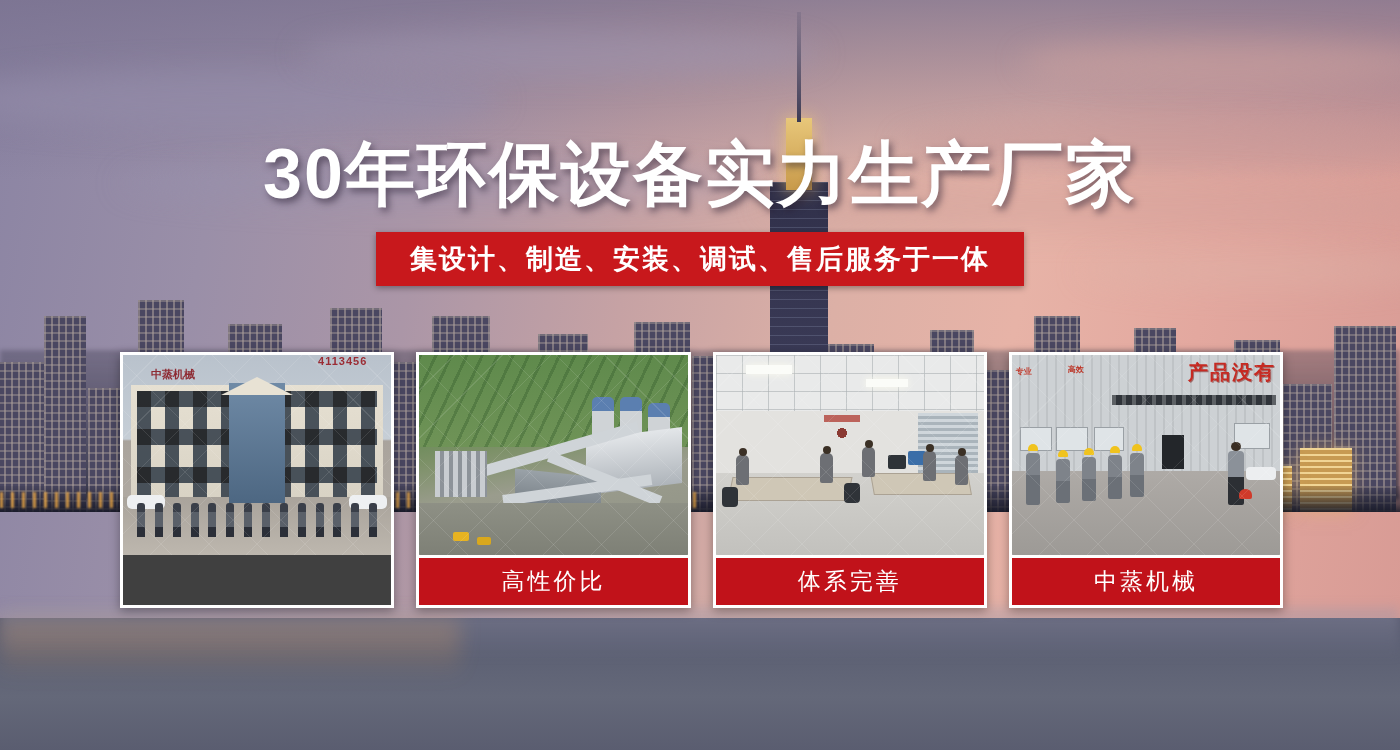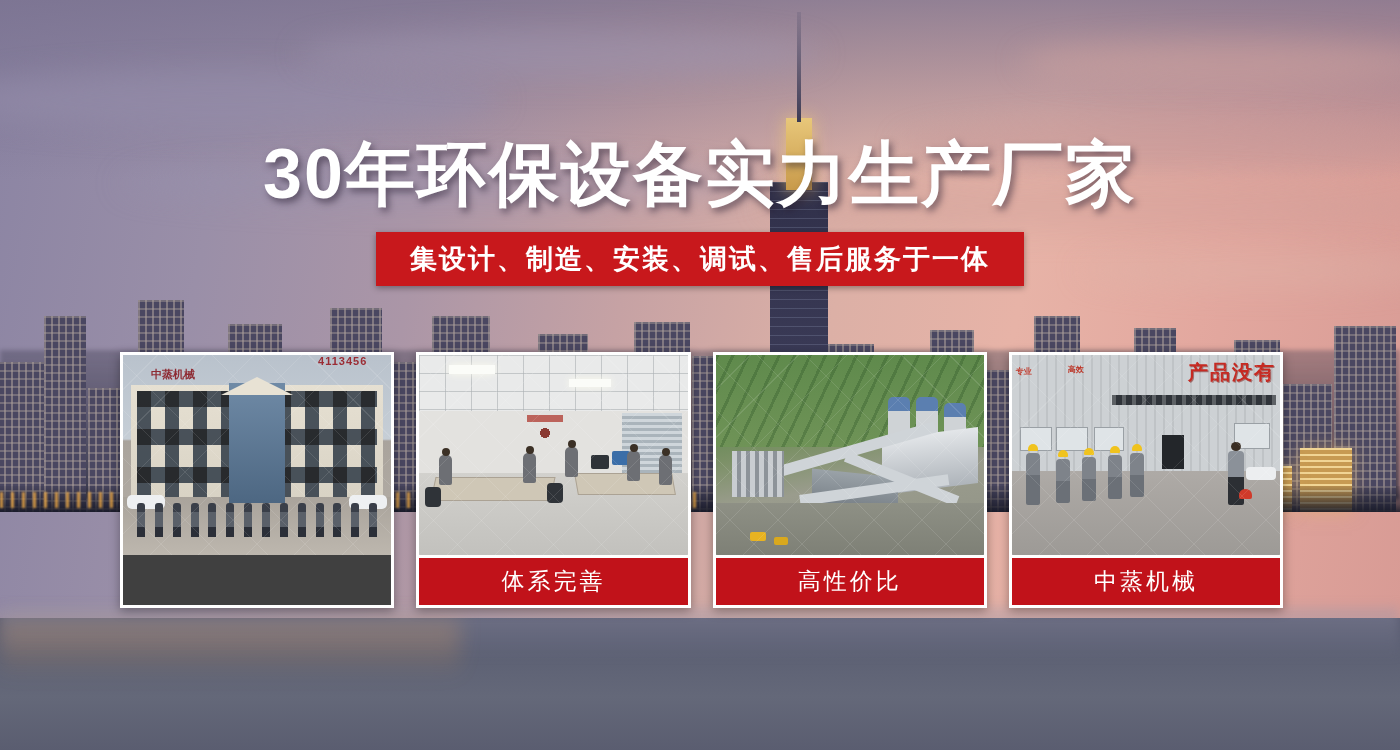--- a/index.html
+++ b/index.html
@@ -334,20 +334,40 @@
             <i></i>
             <i></i>
             <i></i>
             <i></i>
         </div>
         <div class="wm"></div>
       </div>
     </div>
 
     <div class="card">
+      <div class="photo p2">
+        <div class="field"></div>
+        <div class="silo s1"></div>
+        <div class="silo s2"></div>
+        <div class="silo s3"></div>
+        <div class="shed sh1"></div>
+        <div class="shed sh2"></div>
+        <div class="conv cv1"></div>
+        <div class="conv cv2"></div>
+        <div class="conv cv3"></div>
+        <div class="stack"></div>
+        <div class="ground"></div>
+        <div class="dozer"></div>
+        <div class="dozer2"></div>
+        <div class="wm"></div>
+      </div>
+      <div class="cardlabel">高性价比</div>
+    </div>
+
+    <div class="card">
       <div class="photo p3">
         <div class="ceil"></div>
         <div class="panel pa"></div>
         <div class="panel pb"></div>
         <div class="wall"></div>
         <div class="decal"></div>
         <div class="blind"></div>
         <div class="floor"></div>
         <div class="desk d1"></div>
         <div class="desk d2"></div>
@@ -356,40 +376,20 @@
         <div class="person pr1"></div>
         <div class="person pr2"></div>
         <div class="person pr3"></div>
         <div class="person pr4"></div>
         <div class="person pr5"></div>
         <div class="chair ch1"></div>
         <div class="chair ch2"></div>
         <div class="wm"></div>
       </div>
       <div class="cardlabel">体系完善</div>
-    </div>
-
-    <div class="card">
-      <div class="photo p2">
-        <div class="field"></div>
-        <div class="silo s1"></div>
-        <div class="silo s2"></div>
-        <div class="silo s3"></div>
-        <div class="shed sh1"></div>
-        <div class="shed sh2"></div>
-        <div class="conv cv1"></div>
-        <div class="conv cv2"></div>
-        <div class="conv cv3"></div>
-        <div class="stack"></div>
-        <div class="ground"></div>
-        <div class="dozer"></div>
-        <div class="dozer2"></div>
-        <div class="wm"></div>
-      </div>
-      <div class="cardlabel">高性价比</div>
     </div>
 
     <div class="card">
       <div class="photo p4">
         <div class="facade"></div>
         <div class="bigsign">产品没有</div>
         <div class="smsign">专业</div>
         <div class="smsign2">高效</div>
         <div class="strip"></div>
         <div class="win w1"></div>

